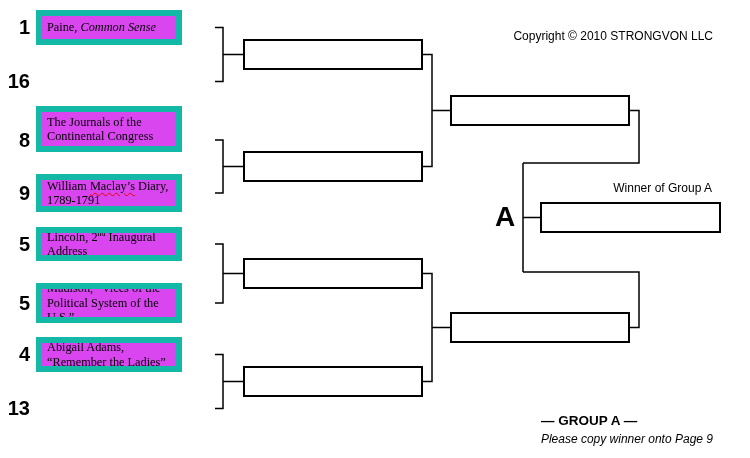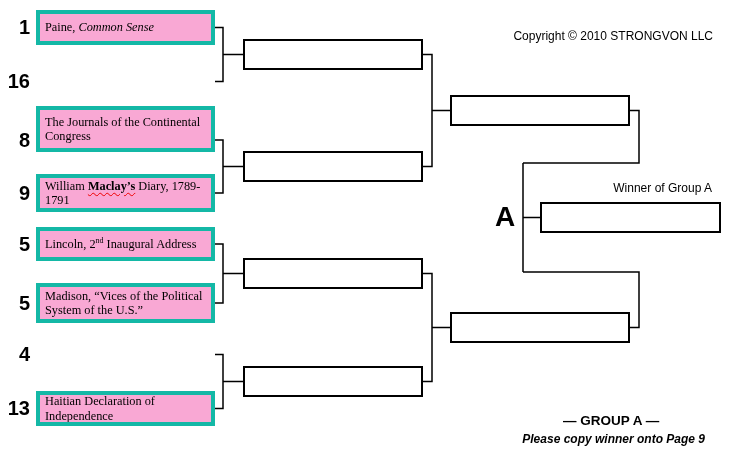--- a/index.html
+++ b/index.html
@@ -2,48 +2,47 @@
 <html><head>
 <meta charset="utf-8">
 <style>
   html,body{margin:0;padding:0;background:#fff;}
   .page{
     position:relative;width:750px;height:458px;background:#ffffff;
     color:#000;font-family:"Liberation Serif",serif;overflow:hidden;
   }
   svg.lines{position:absolute;left:0;top:0;width:750px;height:458px;}
   .rbox{
-    position:absolute;left:36px;width:179px;border:4px solid #14b8a6;
-    box-sizing:border-box;background:#f9a8d4;display:flex;flex-direction:column;
+    position:absolute;left:36px;width:146px;border:6px solid #14b8a6;
+    box-sizing:border-box;background:#d946ef;display:flex;flex-direction:column;
     justify-content:center;padding:1px 5px;font-size:12.3px;line-height:14.5px;
     overflow:hidden;
   }
   .ebox{
     position:absolute;border:2px solid #000;box-sizing:border-box;background:#fff;
   }
   .seed{
     position:absolute;left:0;width:30px;text-align:right;
     font-family:"Liberation Sans",sans-serif;font-weight:700;
     font-size:20px;line-height:22px;
   }
   .sq{
     text-decoration-line:underline;text-decoration-style:wavy;
     text-decoration-color:#ee0000;text-decoration-thickness:1px;
     text-underline-offset:2px;
-    font-weight:bold;
   }
   .rbox sup{font-size:8px;line-height:0;vertical-align:super;}
   .annot{position:absolute;font-family:"Liberation Sans",sans-serif;}
   .copyright{top:29px;right:37px;font-size:12px;}
   .winner-caption{top:181px;right:38px;font-size:12px;}
   .group-letter{left:493px;top:202px;width:24px;text-align:center;
     font-size:28px;line-height:30px;font-weight:700;}
-  .footer{right:45px;top:412px;text-align:center;}
+  .footer{right:37px;top:412px;text-align:left;}
   .footer .gtitle{font-size:13.5px;font-weight:700;line-height:17px;padding-right:5px;}
-  .footer .ginstr{font-size:12px;font-style:italic;line-height:14px;margin-top:3px;font-weight:bold;}
+  .footer .ginstr{font-size:12px;font-style:italic;line-height:14px;margin-top:3px;}
 </style>
 </head>
 <body>
 
 <div class="page">
 
   <svg class="lines" viewBox="0 0 750 458" xmlns="http://www.w3.org/2000/svg">
     <g stroke="#000000" stroke-width="1.5" fill="none">
       <path d="M215 27.5 H223 V81.5 H215 M223 54.5 H243"></path>
       <path d="M215 140 H223 V193 H215 M223 166.5 H243"></path>
@@ -74,22 +73,22 @@
   </div>
   <div class="rbox" style="top:174px;height:38px">
     <div><span>William </span><span class="sq">Maclay’s</span><span> Diary, 1789-1791</span></div>
   </div>
   <div class="rbox" style="top:227px;height:34px">
     <div><span>Lincoln, 2</span><sup>nd</sup><span> Inaugural Address</span></div>
   </div>
   <div class="rbox" style="top:283px;height:40px">
     <div><span>Madison, “Vices of the Political System of the U.S.”</span></div>
   </div>
-  <div class="rbox" style="top:391px;height:35px">
-    <div><span>Haitian Declaration of Independence</span></div>
+  <div class="rbox" style="top:337px;height:35px">
+    <div><span>Abigail Adams, “Remember the Ladies”</span></div>
   </div>
 
   <div class="ebox" style="left:243px;top:39px;width:180px;height:31px"></div>
   <div class="ebox" style="left:243px;top:151px;width:180px;height:31px"></div>
   <div class="ebox" style="left:243px;top:258px;width:180px;height:31px"></div>
   <div class="ebox" style="left:243px;top:366px;width:180px;height:31px"></div>
 
   <div class="ebox" style="left:450px;top:95px;width:180px;height:31px"></div>
   <div class="ebox" style="left:450px;top:312px;width:180px;height:31px"></div>
 

